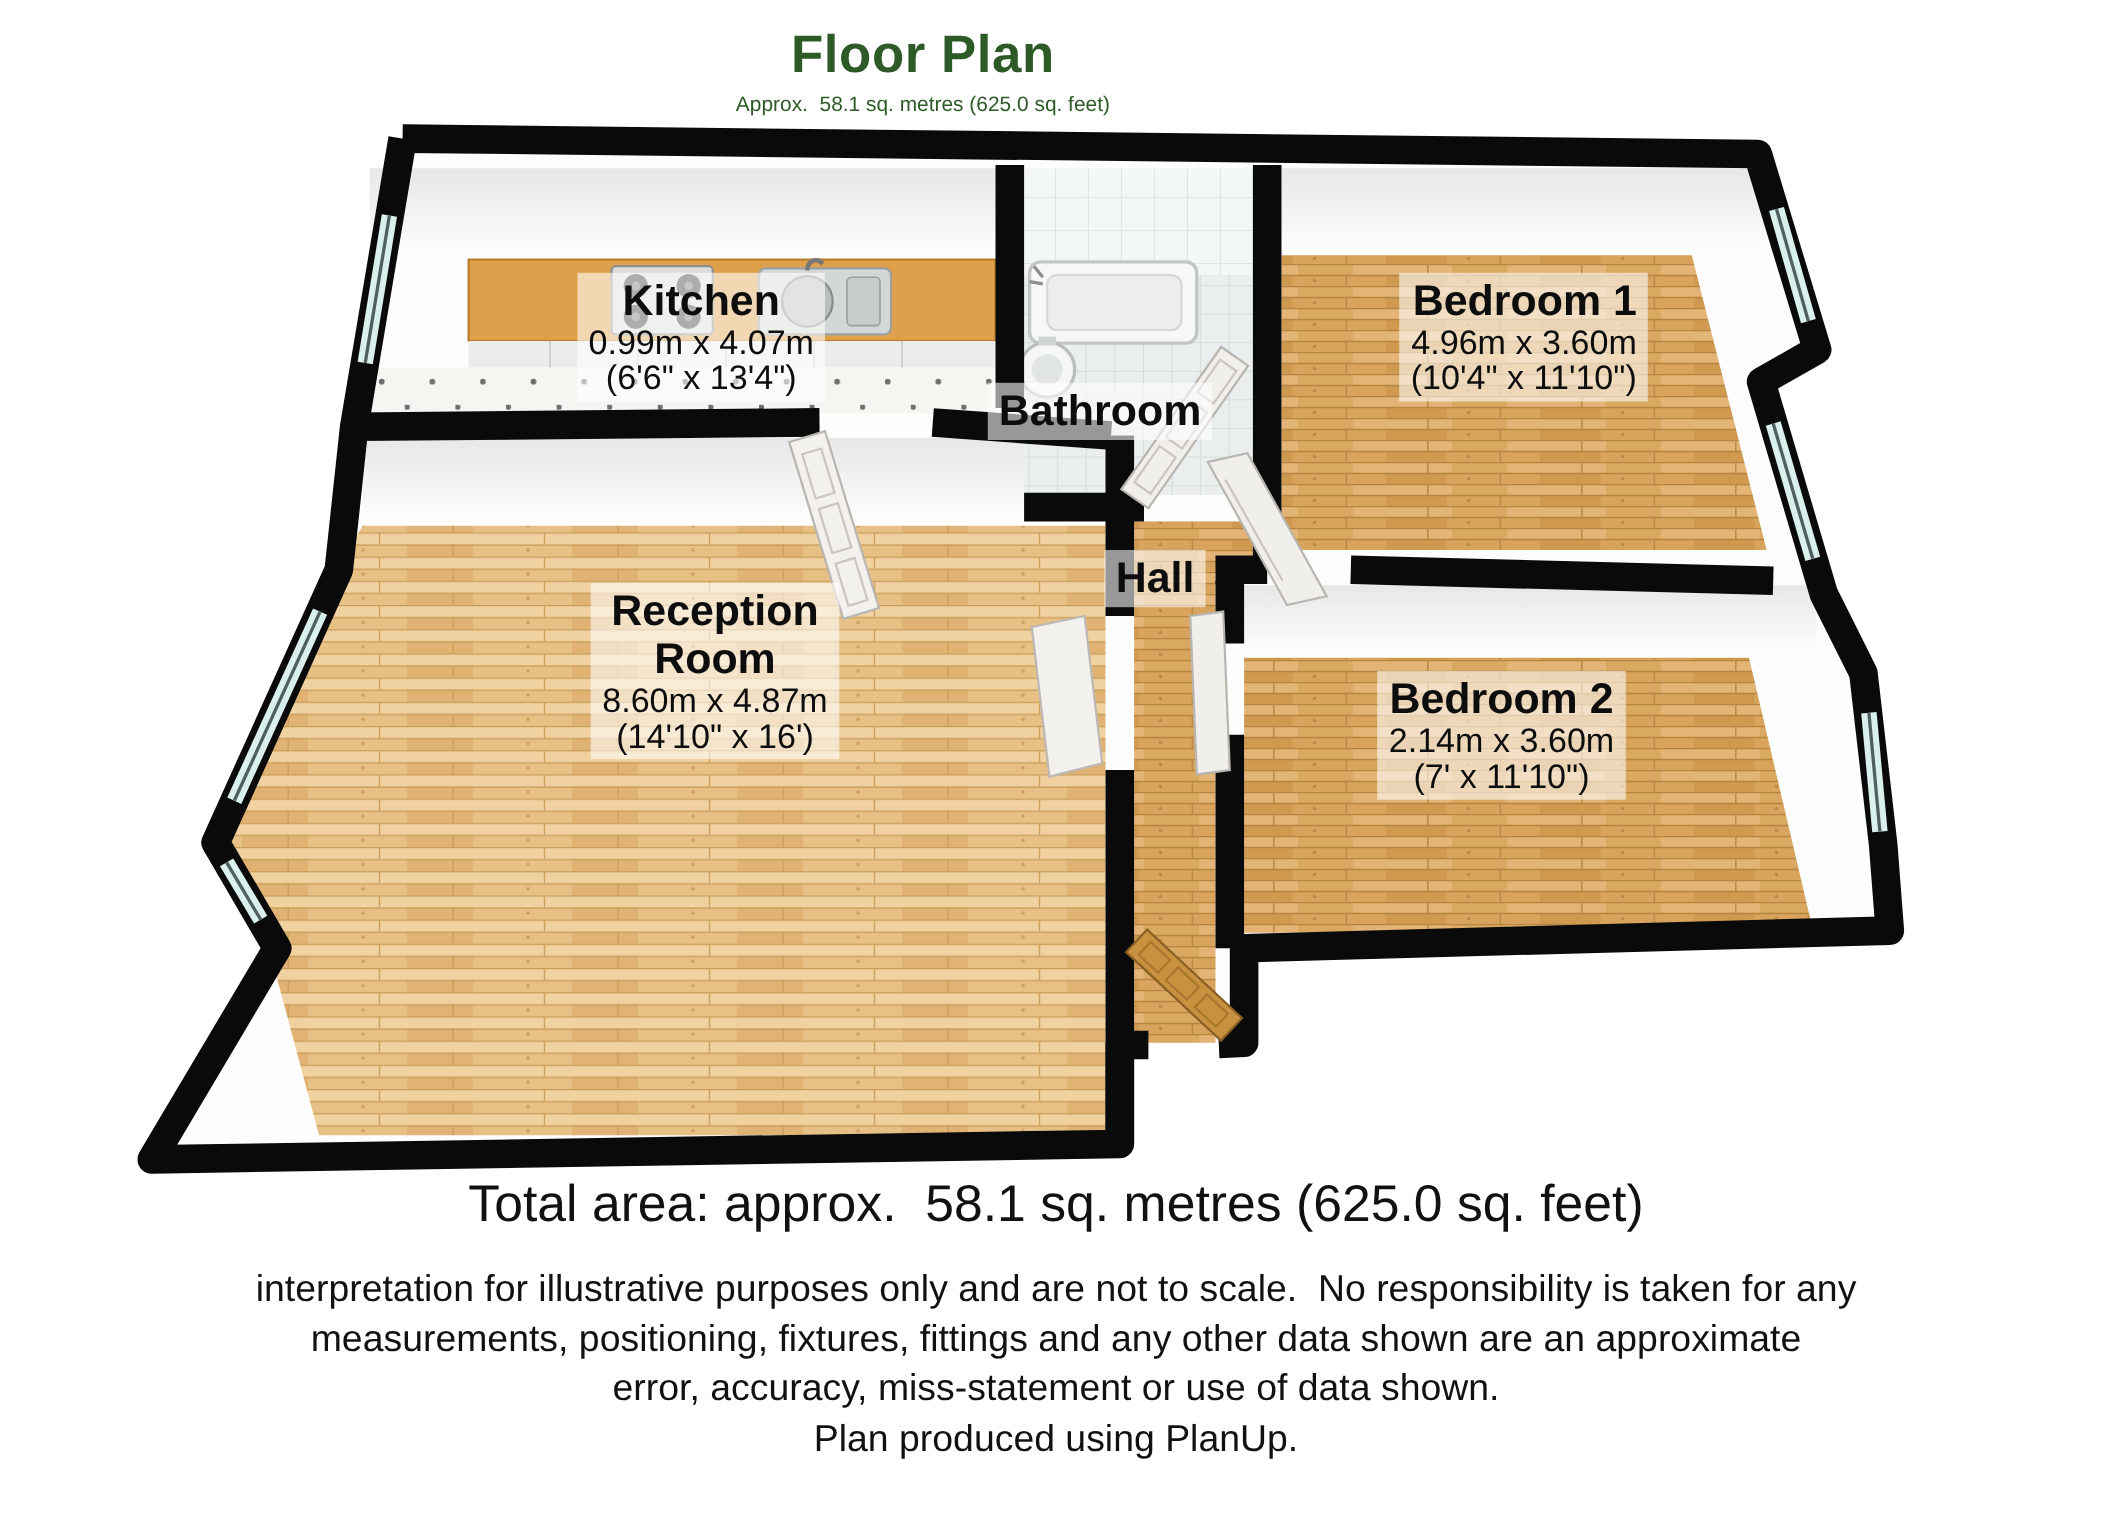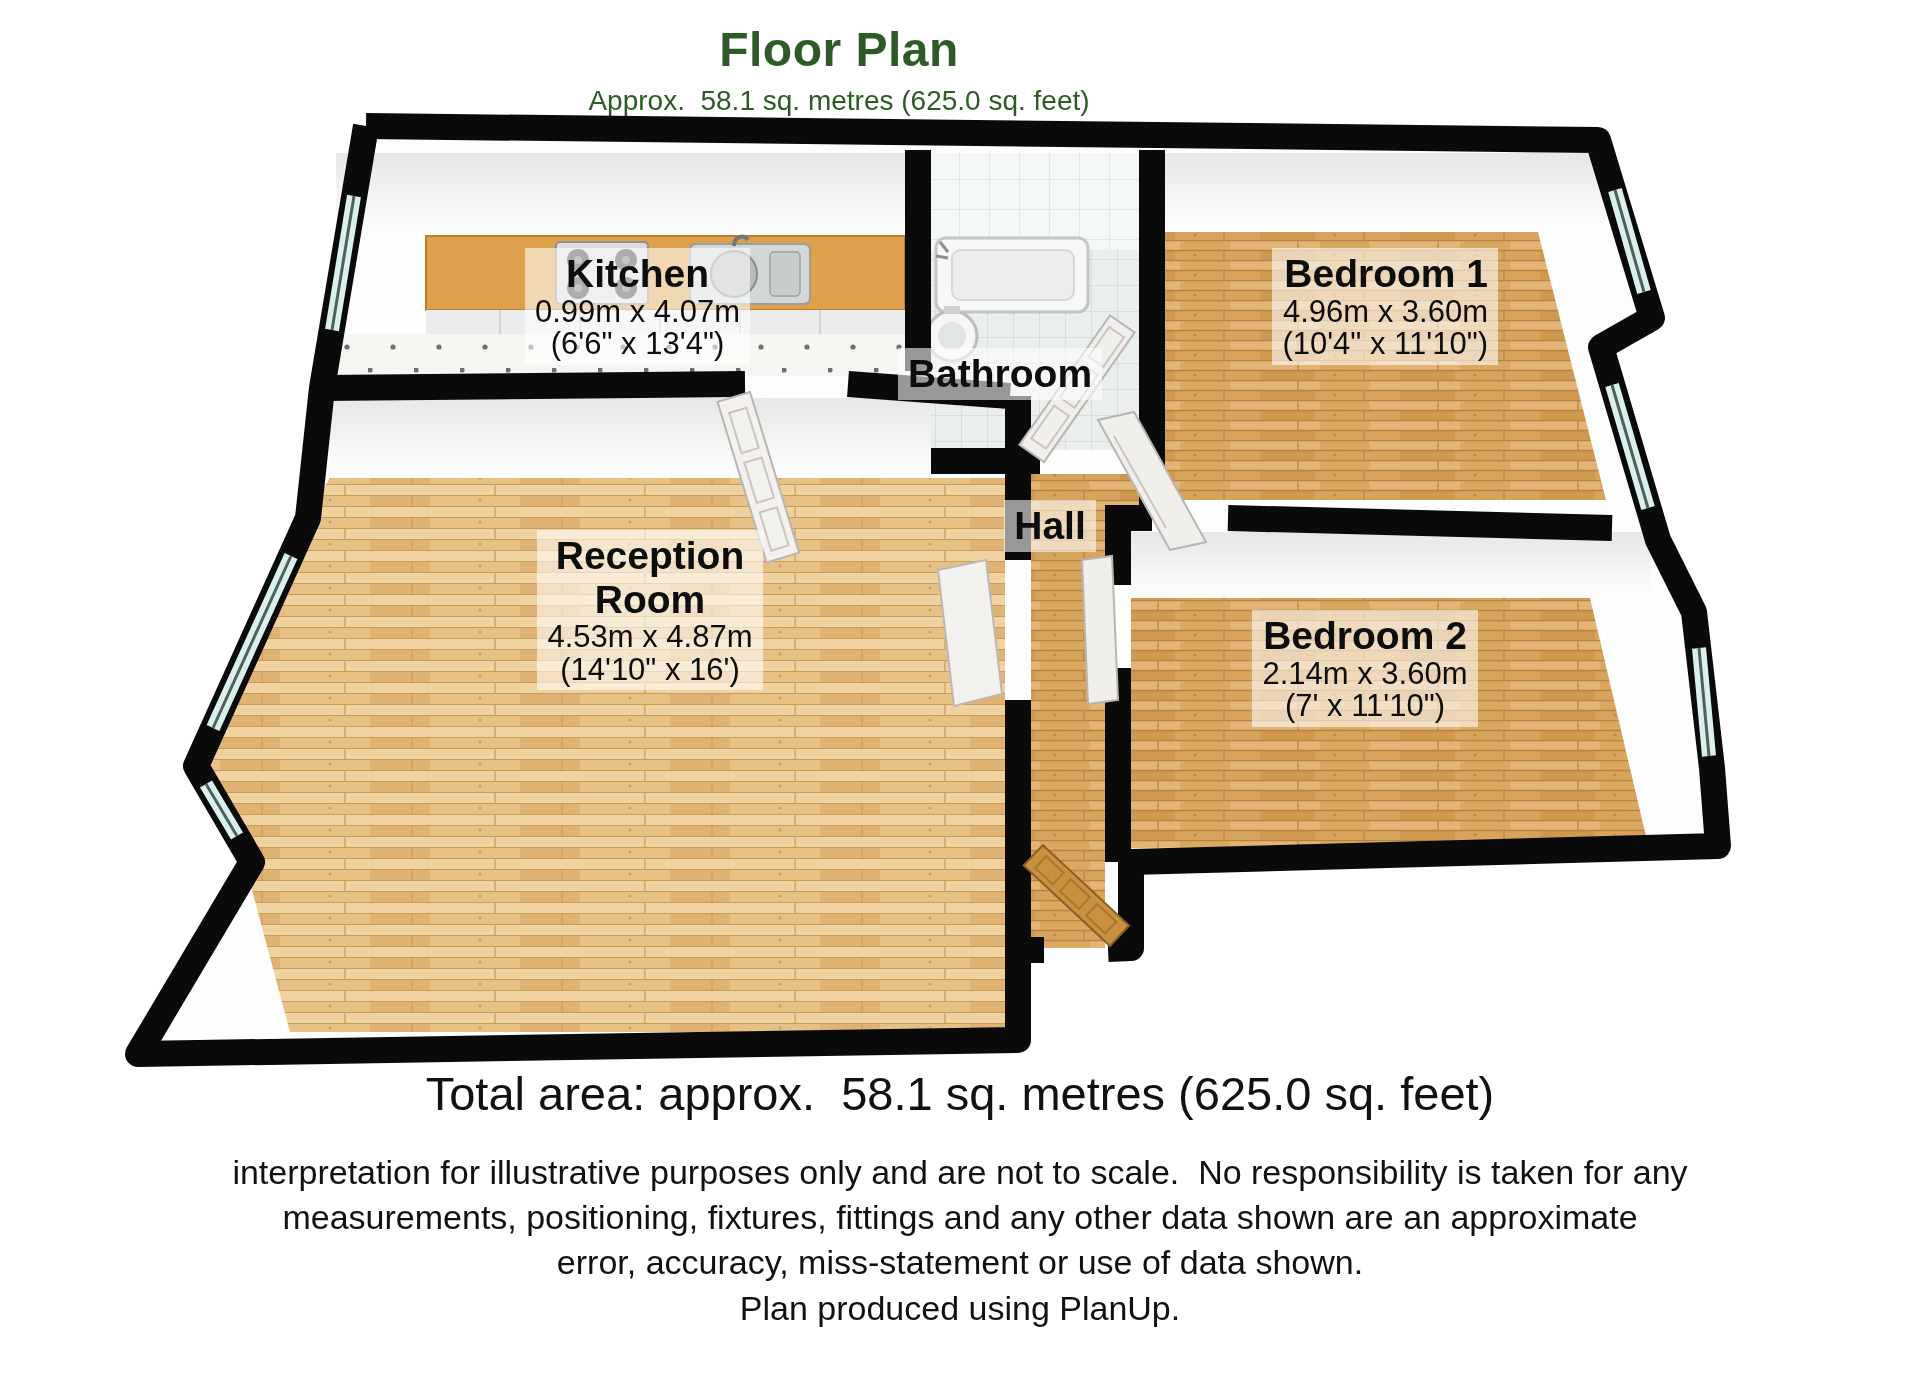--- a/index.html
+++ b/index.html
@@ -11,21 +11,21 @@
     --glass:#d9f0ec;
     --counter:#dfa04b;
     --labelbg:rgba(255,255,255,0.58);
   }
   *{margin:0;padding:0;box-sizing:border-box;}
   html,body{width:1920px;height:1396px;background:#ffffff;overflow:hidden;
     font-family:"Liberation Sans","DejaVu Sans",sans-serif;color:var(--ink);}
   #stage{position:absolute;left:0;top:0;width:1920px;height:1396px;}
   .hdr{position:absolute;left:0;top:22px;width:1678px;text-align:center;}
   .hdr .title{font-size:48px;font-weight:bold;color:var(--green);letter-spacing:0.5px;white-space:pre-wrap;}
-  .hdr .subtitle{font-size:28px;color:var(--green);margin-top:8px;white-space:pre-wrap;}
+  .hdr .subtitle{font-size:19px;color:var(--green);margin-top:8px;white-space:pre-wrap;}
   #plan-svg{position:absolute;left:0;top:0;width:1920px;height:1396px;}
   .room-label{position:absolute;text-align:center;line-height:1.12;}
   .room-label .bg{display:inline-block;background:var(--labelbg);padding:4px 10px 4px 10px;}
   .room-label .name{font-size:39px;font-weight:bold;color:#0d0d0d;white-space:pre-wrap;}
   .room-label .dim{font-size:31px;color:#0d0d0d;white-space:pre-wrap;line-height:1.05;}
   .total{position:absolute;left:0;top:1066px;width:1920px;text-align:center;
     font-size:47px;color:#111;white-space:pre-wrap;}
   .disclaimer{position:absolute;left:0;top:1150px;width:1920px;text-align:center;
     font-size:34px;color:#111;line-height:1.33;}
   .disclaimer div{white-space:pre-wrap;}
@@ -195,21 +195,21 @@
       <div class="name">Bedroom 1</div>
       <div class="dim">4.96m x 3.60m</div>
       <div class="dim">(10'4" x 11'10")</div>
     </div>
   </div>
 
   <div class="room-label" style="left:495px;top:530px;width:310px;">
     <div class="bg">
       <div class="name">Reception</div>
       <div class="name">Room</div>
-      <div class="dim">4.53m x 4.87m</div>
+      <div class="dim">8.60m x 4.87m</div>
       <div class="dim">(14'10" x 16')</div>
     </div>
   </div>
 
   <div class="room-label" style="left:980px;top:500px;width:140px;">
     <div class="bg">
       <div class="name">Hall</div>
     </div>
   </div>
 

